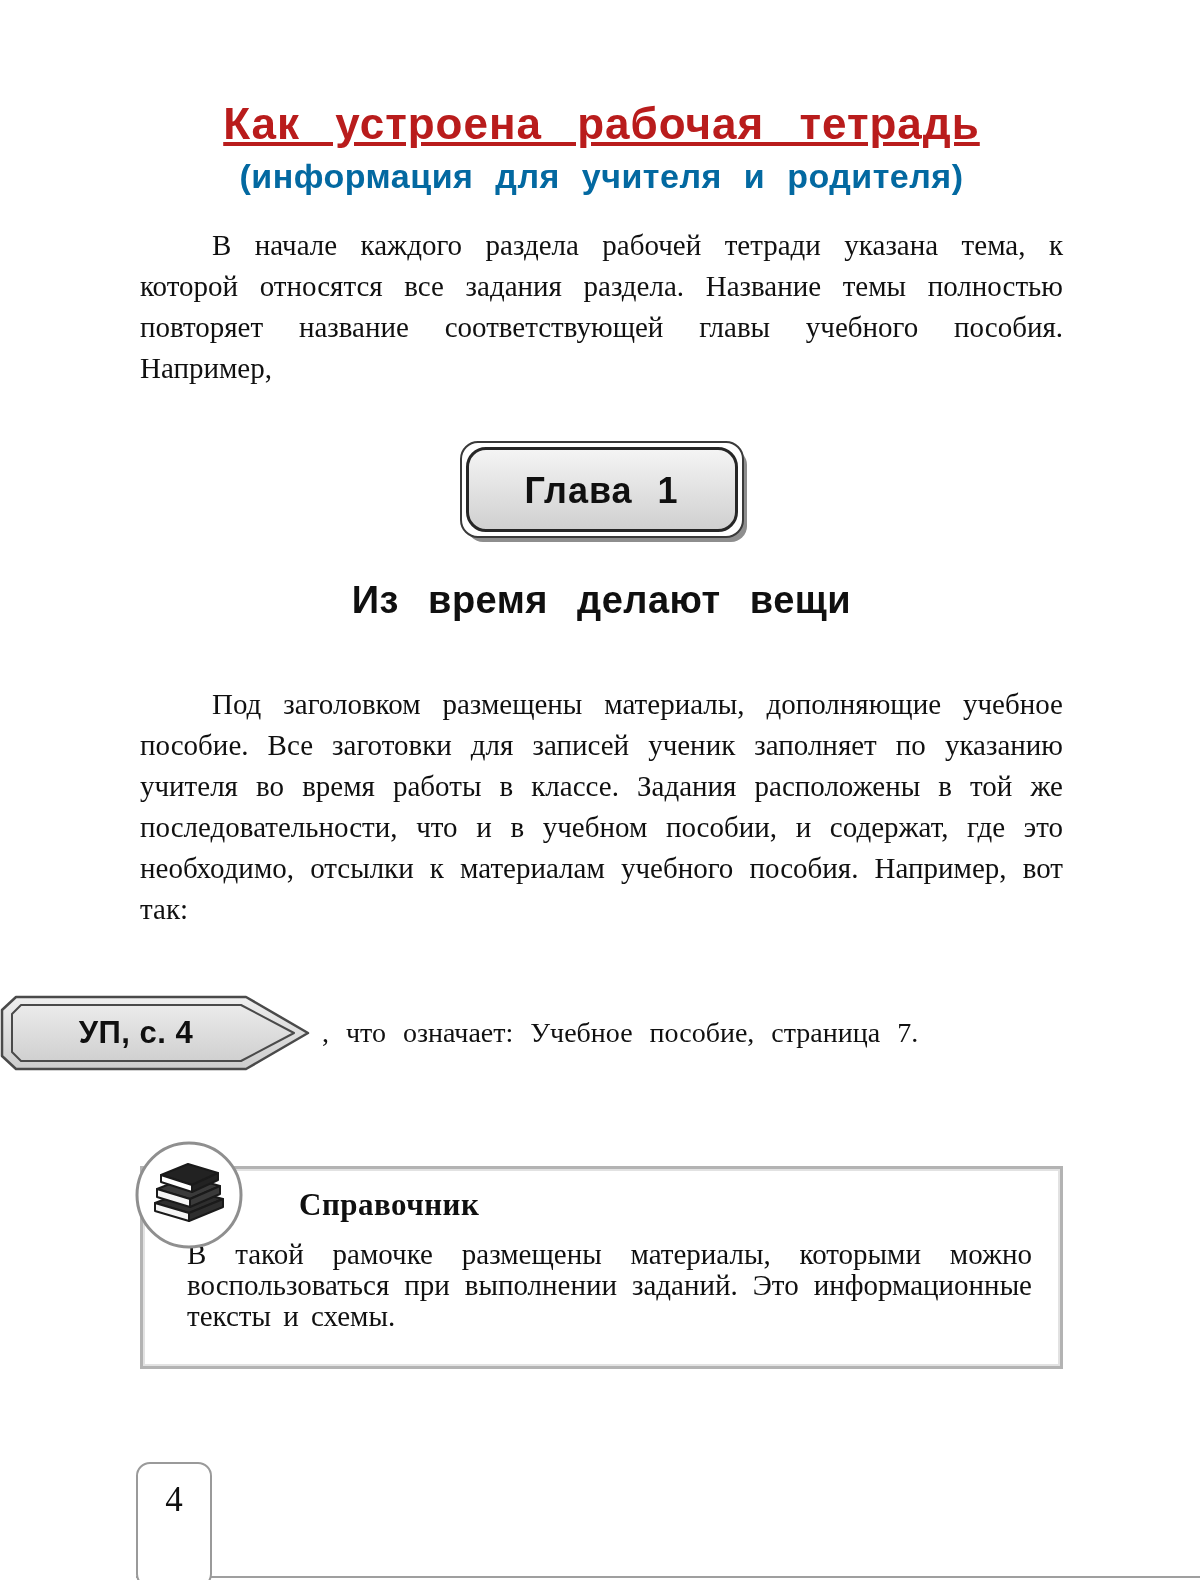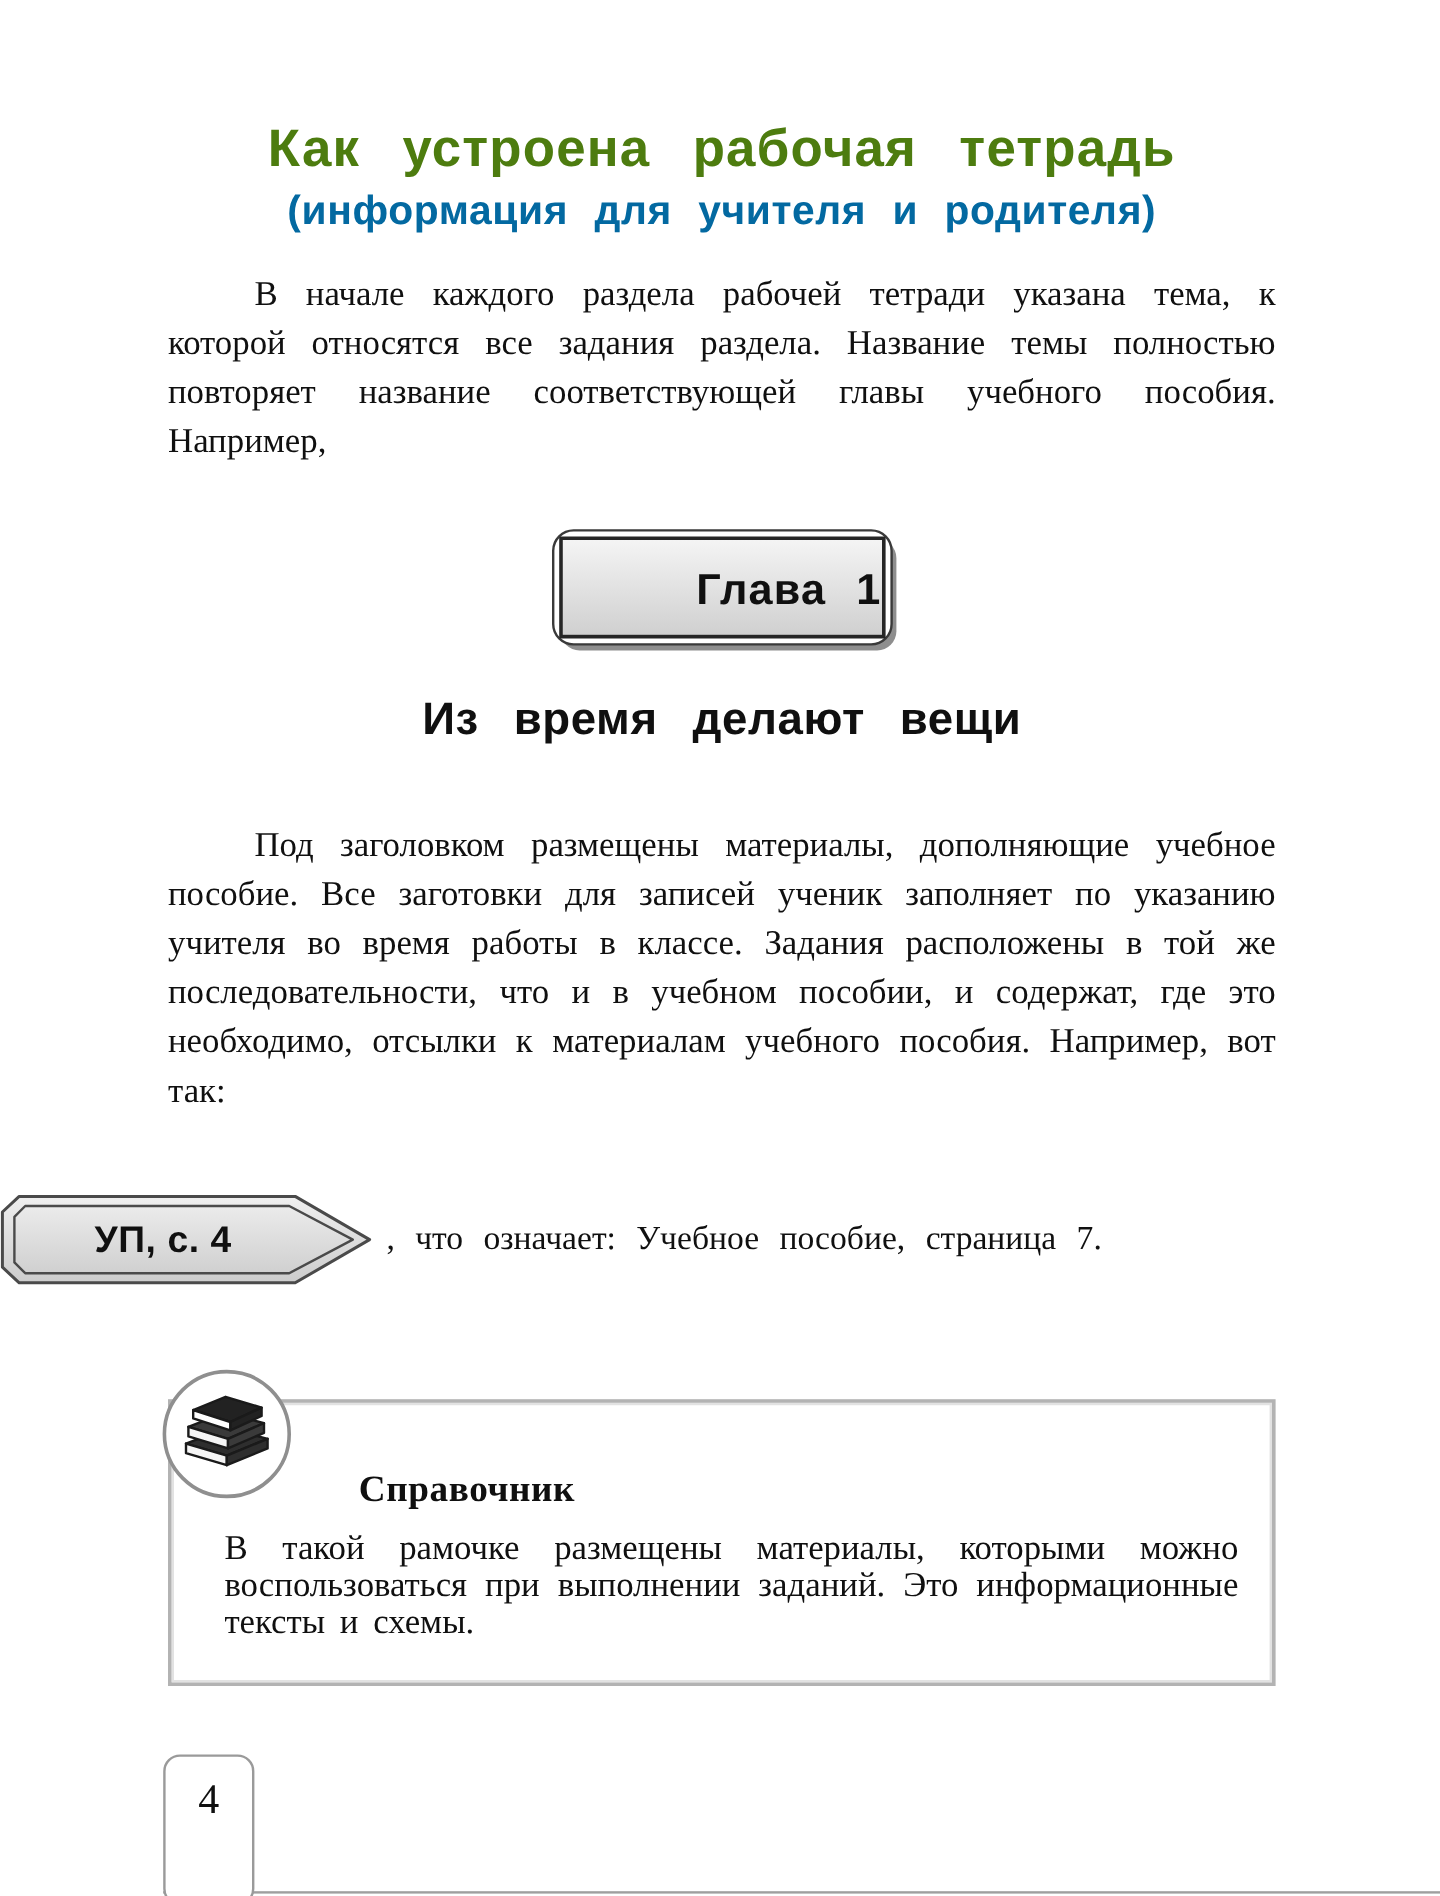--- a/index.html
+++ b/index.html
@@ -14,21 +14,22 @@
   }
   .content { margin: 0 137px 0 140px; }
 
   
   .doc-title { text-align: center; padding-top: 98px; }
   .doc-title h1 {
     margin: 0;
     font: bold 44px/1.2 "Liberation Sans", sans-serif;
     letter-spacing: 1px;
     word-spacing: 22px;
-    color: #4d7c0f;
+    color: #b91c1c;
+    text-decoration: underline;
   }
   .doc-title h2 {
     margin: 4px 0 0 0;
     font: bold 34px/1.25 "Liberation Sans", sans-serif;
     letter-spacing: 0.5px;
     word-spacing: 12px;
     color: #0369a1;
   }
 
   
@@ -48,23 +49,23 @@
     width: 272px;
     margin: 52px auto 0;
     border: 2px solid #3a3a3a;
     border-radius: 18px;
     padding: 4px;
     background: #ffffff;
     box-shadow: 5px 6px 0 -2px #8e8e8e;
   }
   .chapter-box-inner {
     border: 3px solid #262626;
-    border-radius: 1px;
+    border-radius: 20px;
     background: linear-gradient(180deg, #f4f4f4 0%, #d0d0d0 100%);
-    text-align: right;
+    text-align: center;
     font: bold 36px/1 "Liberation Sans", sans-serif;
     padding: 23px 0 20px;
     word-spacing: 14px;
     letter-spacing: 1px;
   }
   .chapter-heading {
     margin: 40px 0 0 0;
     text-align: center;
     font: bold 38px/1.2 "Liberation Sans", sans-serif;
     word-spacing: 18px;
@@ -94,21 +95,21 @@
     word-spacing: 10px;
     padding-left: 8px;
   }
 
   
   .info-box {
     position: relative;
     margin-top: 92px;
     border: 3px solid #b3b3b3;
     box-shadow: inset 0 0 0 2px #e2e2e2;
-    padding: 48px 28px 34px 44px;
+    padding: 12px 28px 34px 44px;
     background: #ffffff;
   }
   .info-title {
     margin: 6px 0 16px 112px;
     font: bold 31px "Liberation Serif", serif;
     letter-spacing: 0.5px;
   }
   .info-text {
     margin: 0;
     font-size: 29px;

